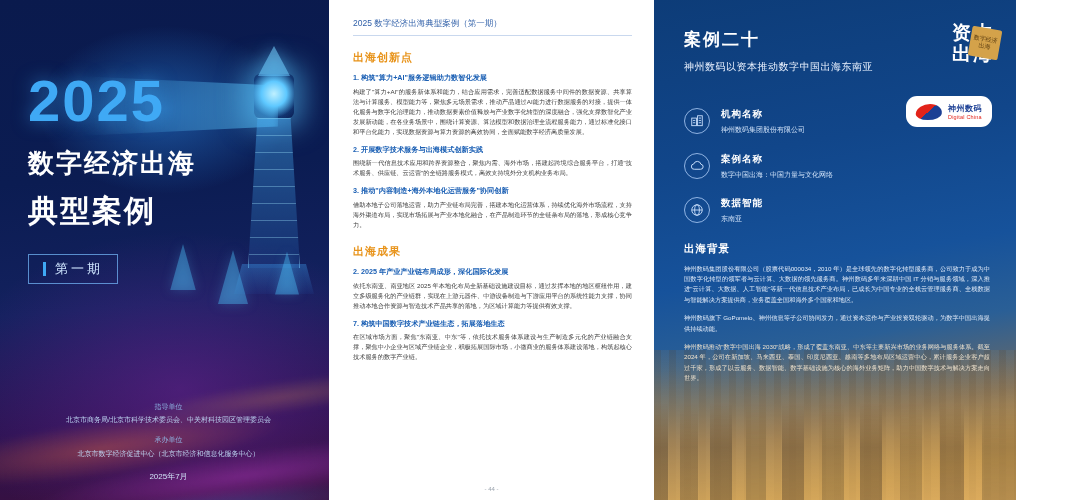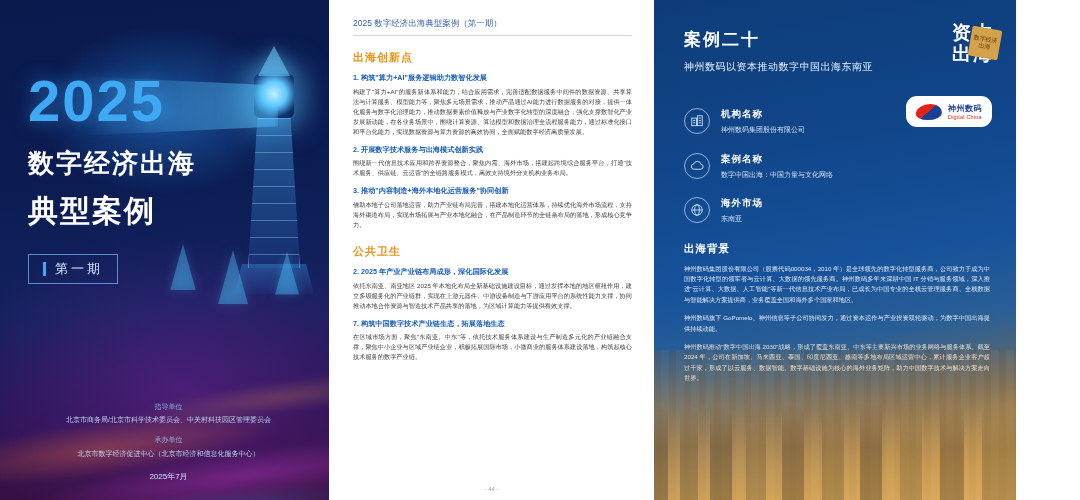--- a/index.html
+++ b/index.html
@@ -284,21 +284,21 @@
     </div>
     <div class="sub-blk">
       <div class="sub">2. 开展数字技术服务与出海模式创新实践</div>
       <div class="para">围绕新一代信息技术应用和跨界资源整合，聚焦内需、海外市场，搭建起跨境综合服务平台，打通"技术服务、供应链、云运营"的全链路服务模式，高效支持境外分支机构业务布局。</div>
     </div>
     <div class="sub-blk">
       <div class="sub">3. 推动"内容制造+海外本地化运营服务"协同创新</div>
       <div class="para">借助本地子公司落地运营，助力产业链布局完善，搭建本地化运营体系，持续优化海外市场流程，支持海外渠道布局，实现市场拓展与产业本地化融合，在产品制造环节的全链条布局的落地，形成核心竞争力。</div>
     </div>
 
-    <div class="mid-h2">公共卫生</div>
+    <div class="mid-h2">出海成果</div>
 
     <div class="sub-blk">
       <div class="sub">2. 2025 年产业产业链布局成形，深化国际化发展</div>
       <div class="para">依托东南亚、南亚地区 2025 年本地化布局全新基础设施建设目标，通过发挥本地的地区枢纽作用，建立多级服务化的产业链群，实现在上游元器件、中游设备制造与下游应用平台的系统性能力支撑，协同推动本地合作资源与智造技术产品共享的落地，为区域计算能力等提供有效支撑。</div>
     </div>
     <div class="sub-blk">
       <div class="sub">7. 构筑中国数字技术产业链生态，拓展落地生态</div>
       <div class="para">在区域市场方面，聚焦"东南亚、中东"等，依托技术服务体系建设与生产制造多元化的产业链融合支撑，聚焦中小企业与区域产业链企业，积极拓展国际市场，小微商业的服务体系建设落地，构筑起核心技术服务的数字产业链。</div>
     </div>
 
@@ -360,21 +360,21 @@
 
         <div class="info-row">
           <div class="info-ic">
             <svg width="14" height="14" viewBox="0 0 24 24" fill="none" stroke="#cfe4ff" stroke-width="1.5">
               <circle cx="12" cy="12" r="9"></circle>
               <ellipse cx="12" cy="12" rx="4" ry="9"></ellipse>
               <line x1="3" y1="12" x2="21" y2="12"></line>
             </svg>
           </div>
           <div>
-            <div class="info-lbl">海外市场</div>
+            <div class="info-lbl">数据智能</div>
             <div class="info-val">东南亚</div>
           </div>
         </div>
 
       </div>
 
       <div class="bg-h">出海背景</div>
       <div class="bg-p">神州数码集团股份有限公司（股票代码000034，2010 年）是全球领先的数字化转型服务商，公司致力于成为中国数字化转型的领军者与云计算、大数据的领先服务商。神州数码多年来深耕中国 IT 分销与服务领域，深入推进"云计算、大数据、人工智能"等新一代信息技术产业布局，已成长为中国专业的全栈云管理服务商、全栈数据与智能解决方案提供商，业务覆盖全国和海外多个国家和地区。</div>
       <div class="bg-p">神州数码旗下 GoPomelo、神州信息等子公司协同发力，通过资本运作与产业投资双轮驱动，为数字中国出海提供持续动能。</div>
       <div class="bg-p dim">神州数码推动"数字中国出海 2030"战略，形成了覆盖东南亚、中东等主要新兴市场的业务网络与服务体系。截至 2024 年，公司在新加坡、马来西亚、泰国、印度尼西亚、越南等多地布局区域运营中心，累计服务企业客户超过千家，形成了以云服务、数据智能、数字基础设施为核心的海外业务矩阵，助力中国数字技术与解决方案走向世界。</div>

